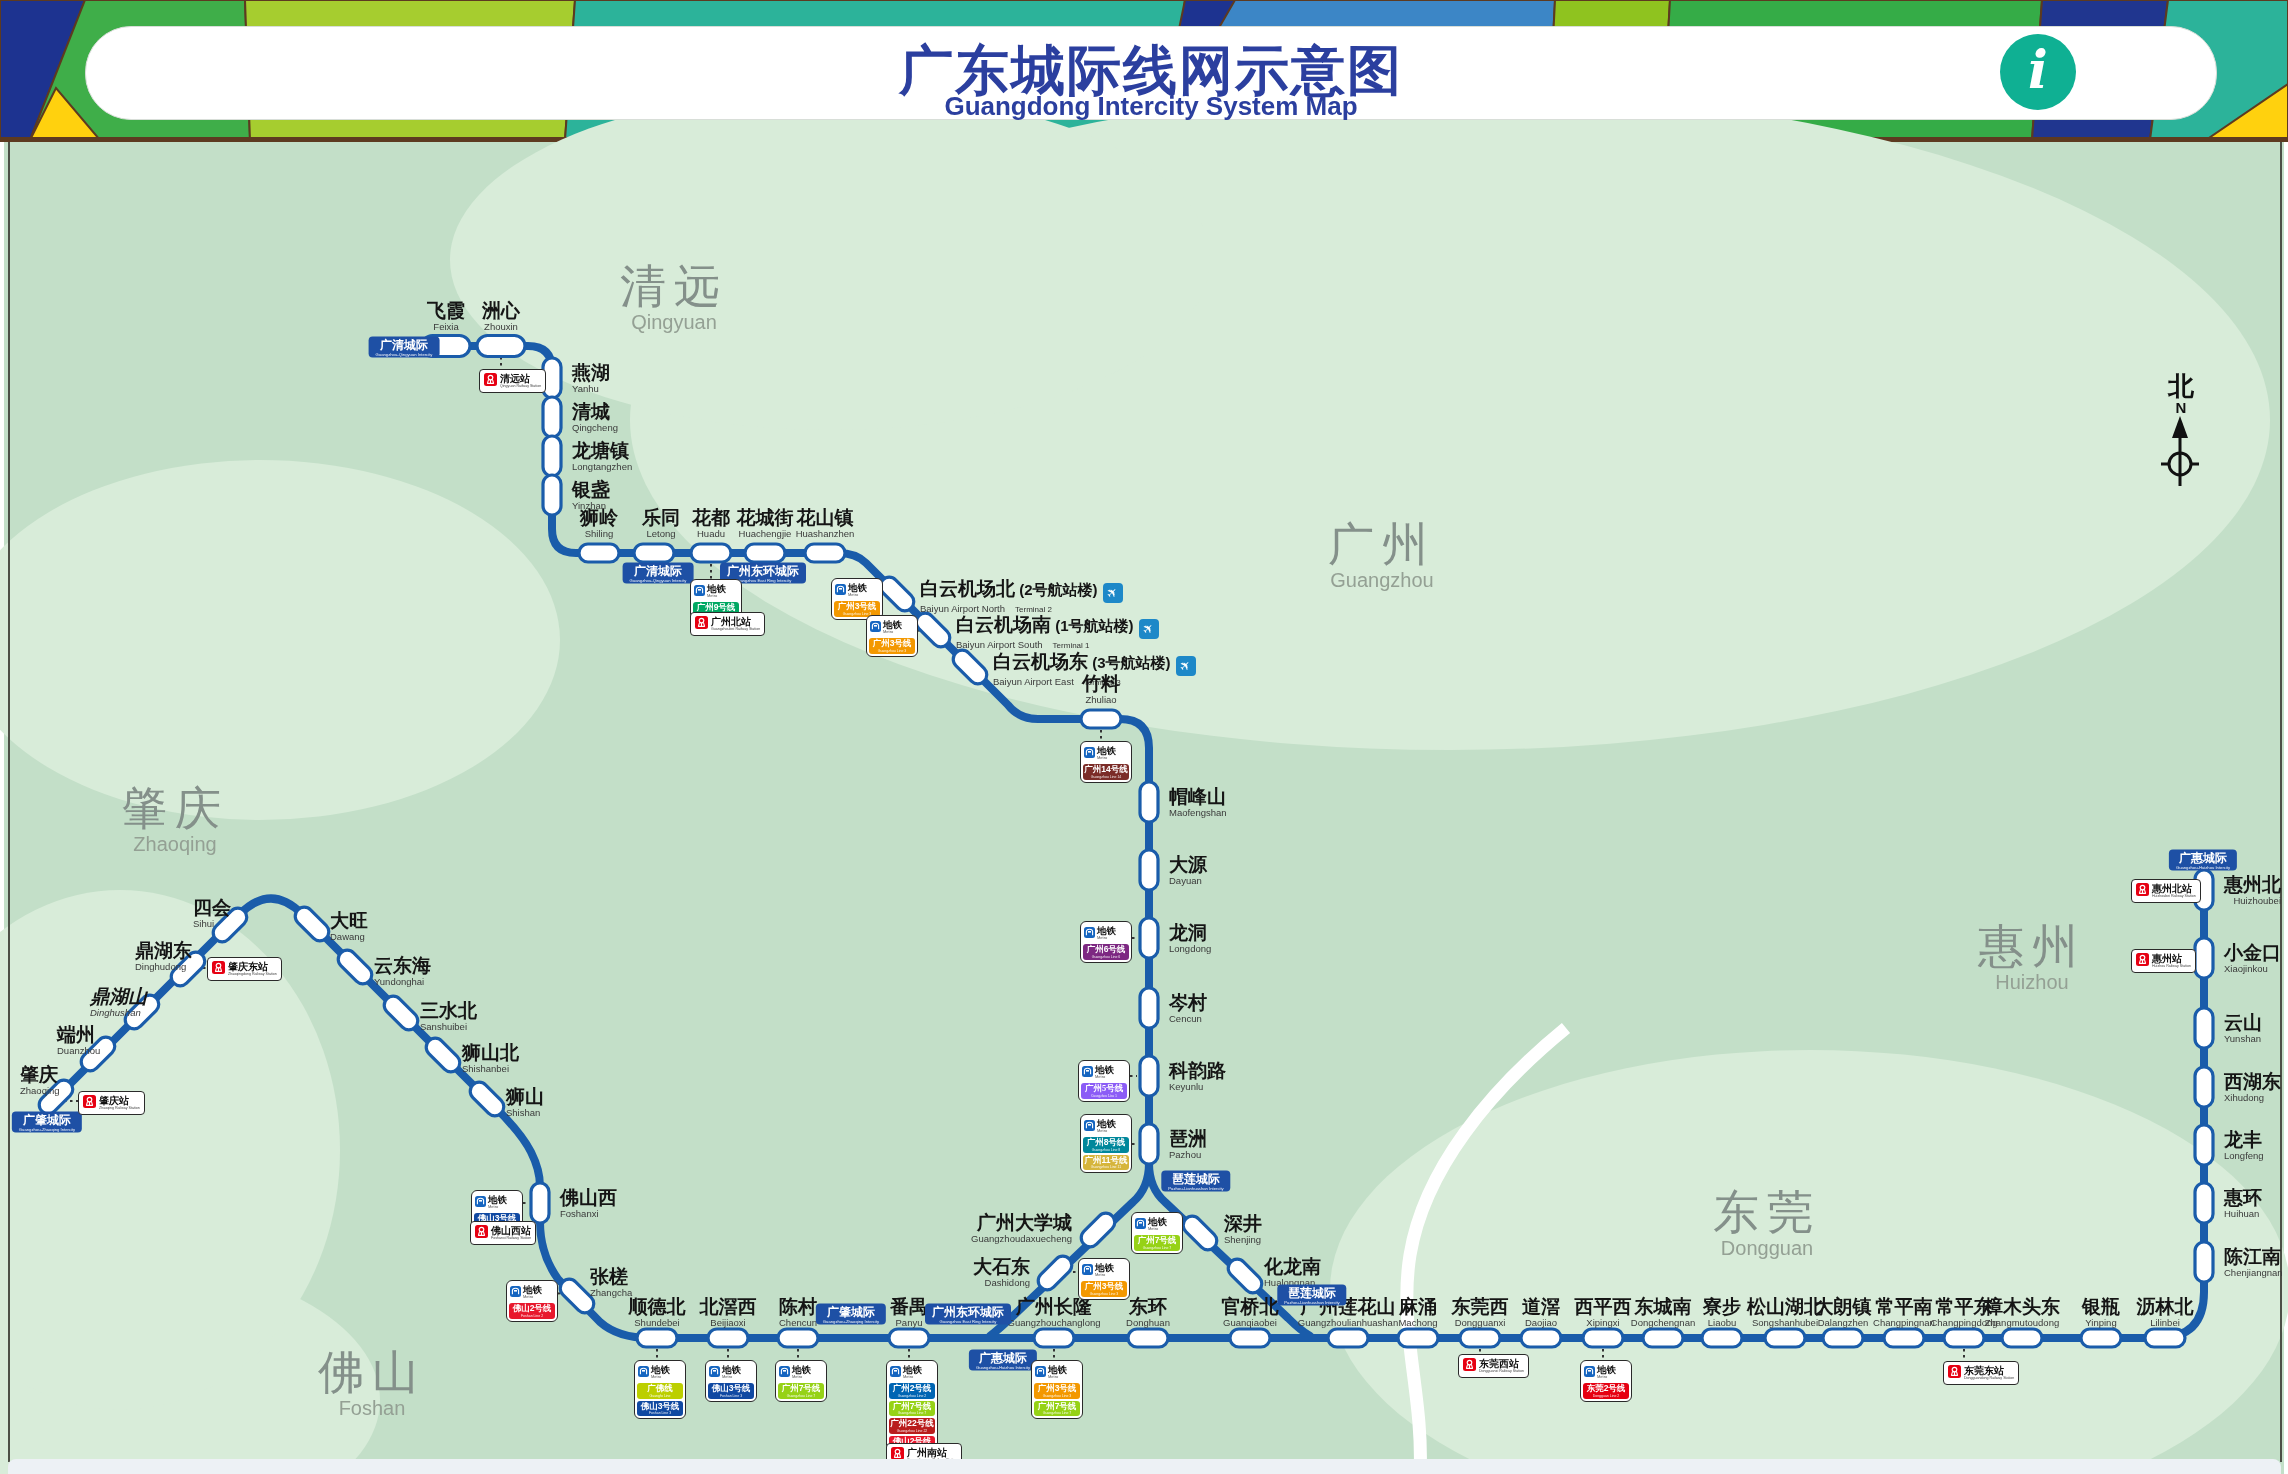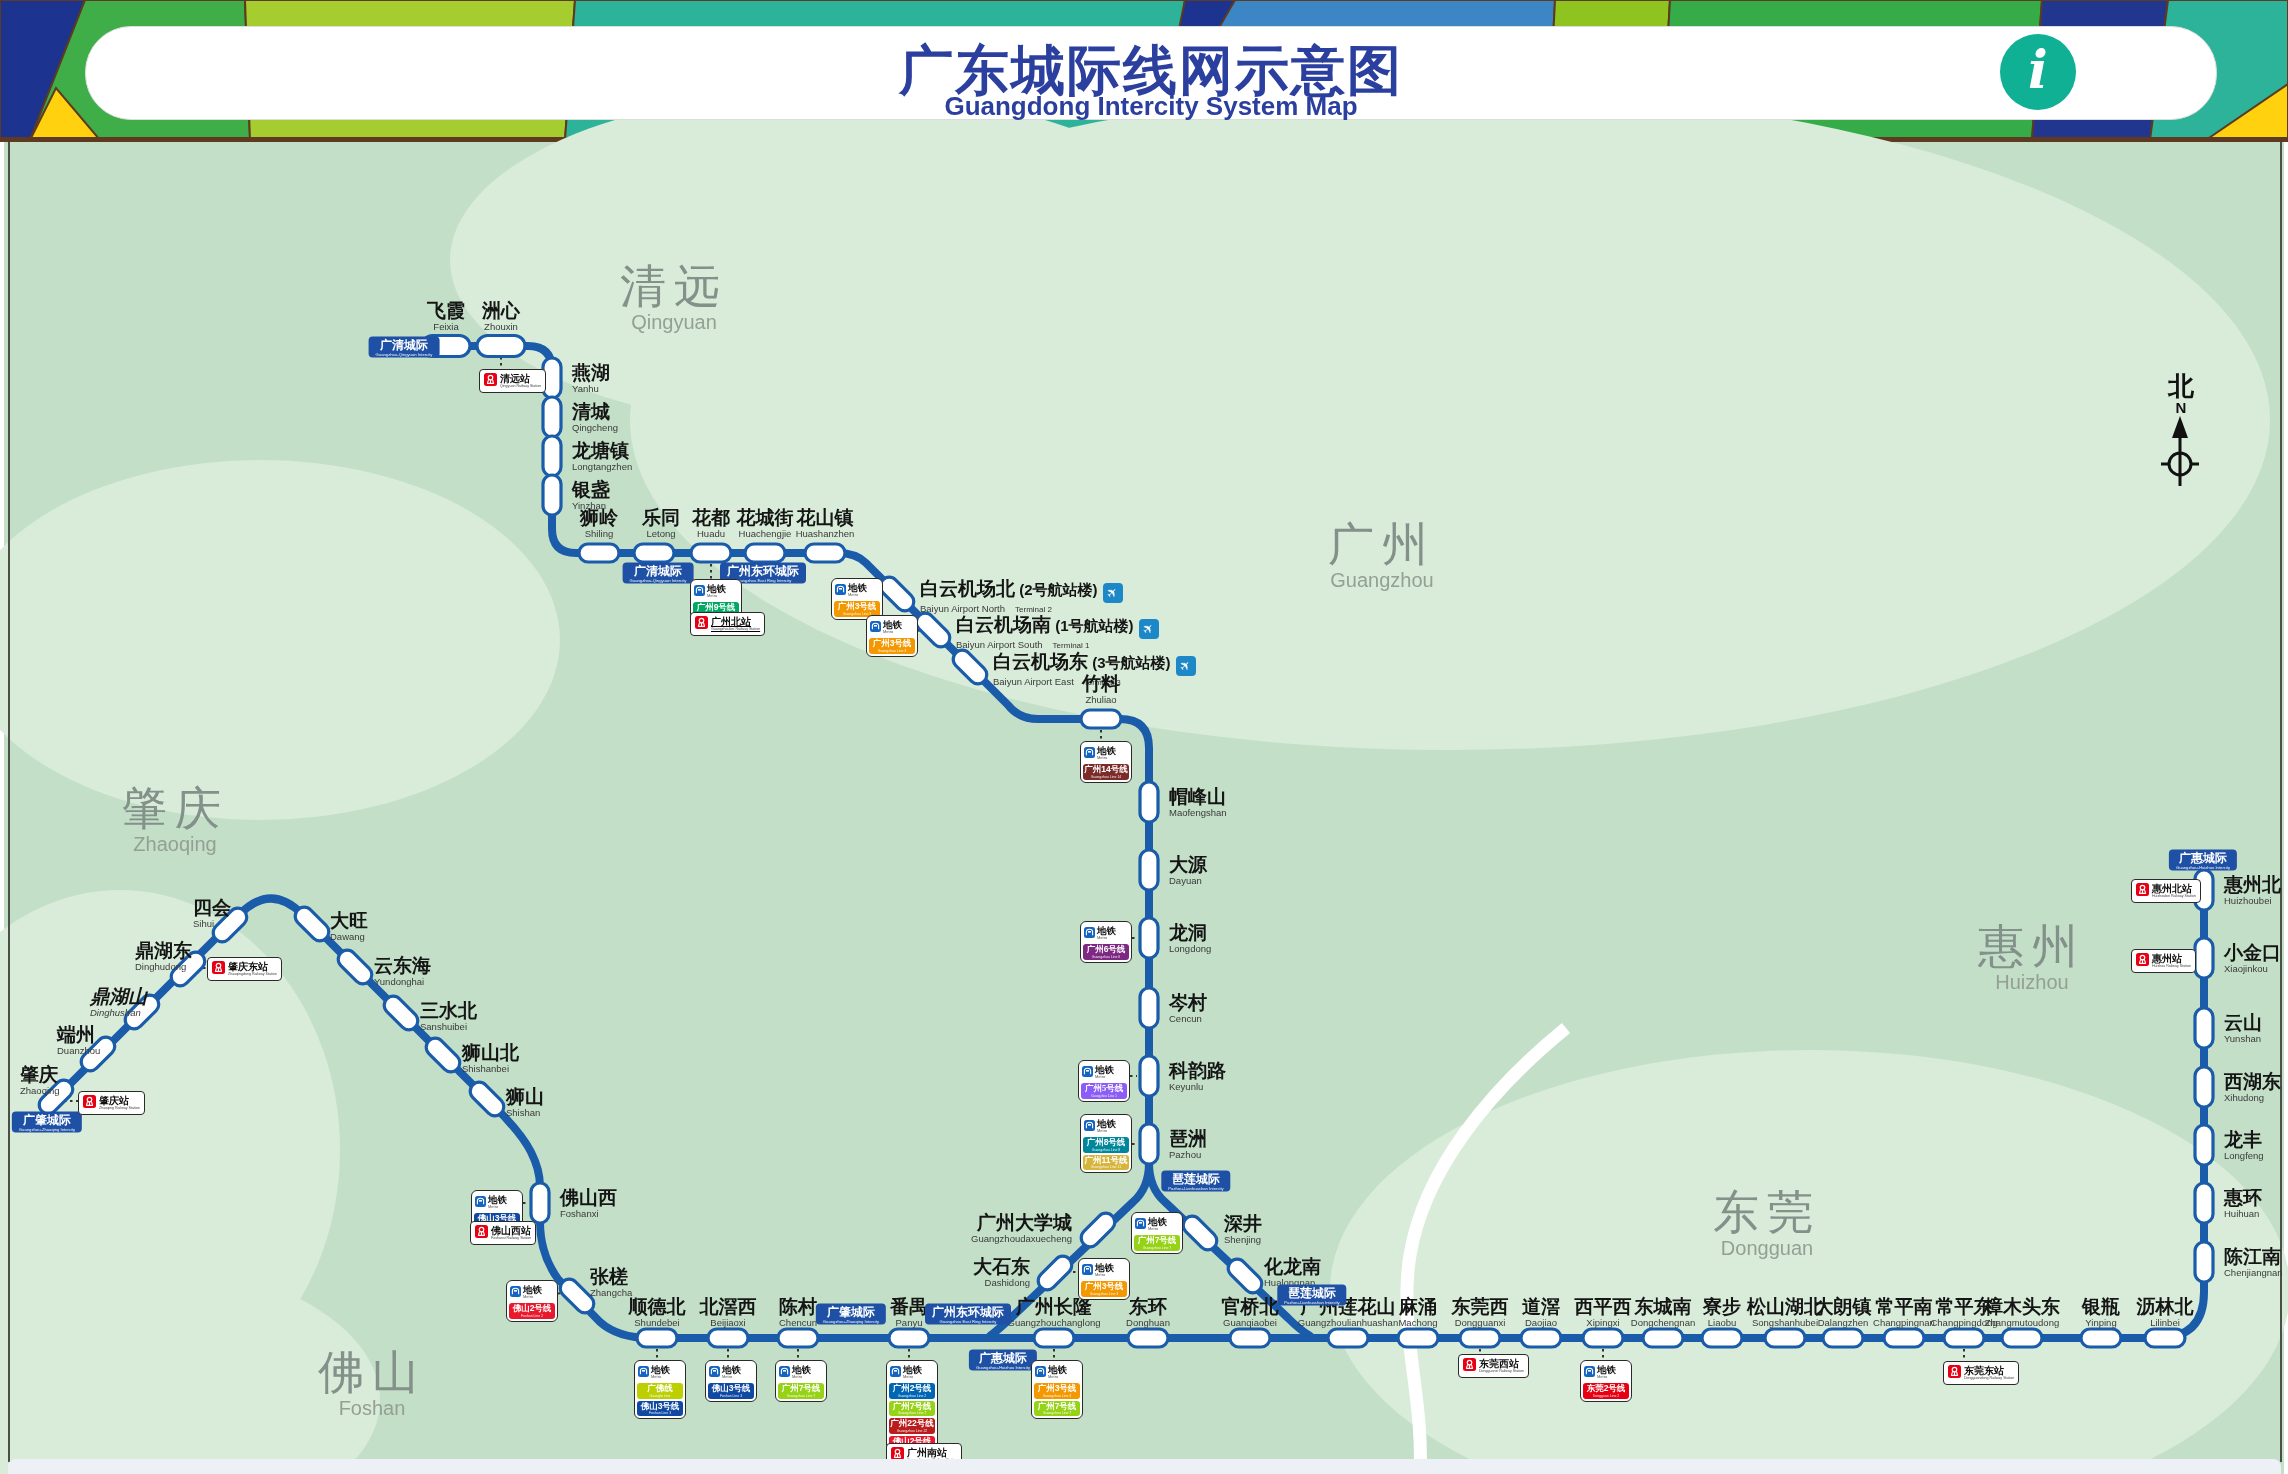--- a/index.html
+++ b/index.html
@@ -475,21 +475,21 @@
         <div class="en"><span>Xihudong</span></div>
       </div>
       <div class="st-label al-l" style="left: 2224px; top: 1012px;">
         <div class="zh"><span>云山</span></div>
         <div class="en"><span>Yunshan</span></div>
       </div>
       <div class="st-label al-l" style="left: 2224px; top: 942px;">
         <div class="zh"><span>小金口</span></div>
         <div class="en"><span>Xiaojinkou</span></div>
       </div>
-      <div class="st-label al-l" style="left: 2224px; top: 874px;">
+      <div class="st-label al-l" style="left: 2224px; top: 874px; text-align: right;">
         <div class="zh"><span>惠州北</span></div>
         <div class="en"><span>Huizhoubei</span></div>
       </div>
       <div class="ic-badge" style="left: 404px; top: 347px; background: rgb(30, 80, 165);">
         <span class="zh" style="display: block;">广清城际</span>
         <span class="en" style="display: block;">Guangzhou-Qingyuan Intercity</span>
       </div>
       <div class="ic-badge" style="left: 658px; top: 573px; background: rgb(30, 80, 165);">
         <span class="zh" style="display: block;">广清城际</span>
         <span class="en" style="display: block;">Guangzhou-Qingyuan Intercity</span>
@@ -843,21 +843,21 @@
         <span><svg width="13" height="13" viewBox="0 0 13 13">
             <rect x="0" y="0" width="13" height="13" rx="2.5" fill="#e60012"></rect>
             <circle cx="6.5" cy="4.6" r="2.3" fill="none" stroke="#fff" stroke-width="1.2"></circle>
             <path d="M6.5 6.9 V10.4 M3 10.4 H10 M4.6 6.4 L3.4 10.4 M8.4 6.4 L9.6 10.4" fill="none" stroke="#fff" stroke-width="1.1"></path>
           </svg></span>
         <div>
           <span class="rz" style="display: block;">清远站</span>
           <span class="re" style="display: block;">Qingyuan Railway Station</span>
         </div>
       </div>
-      <div class="rail-badge" style="left: 690px; top: 612px; text-decoration: underline;">
+      <div class="rail-badge" style="left: 690px; top: 612px;">
         <span><svg width="13" height="13" viewBox="0 0 13 13">
             <rect x="0" y="0" width="13" height="13" rx="2.5" fill="#e60012"></rect>
             <circle cx="6.5" cy="4.6" r="2.3" fill="none" stroke="#fff" stroke-width="1.2"></circle>
             <path d="M6.5 6.9 V10.4 M3 10.4 H10 M4.6 6.4 L3.4 10.4 M8.4 6.4 L9.6 10.4" fill="none" stroke="#fff" stroke-width="1.1"></path>
           </svg></span>
         <div>
           <span class="rz" style="display: block;">广州北站</span>
           <span class="re" style="display: block;">Guangzhoubei Railway Station</span>
         </div>
       </div>

